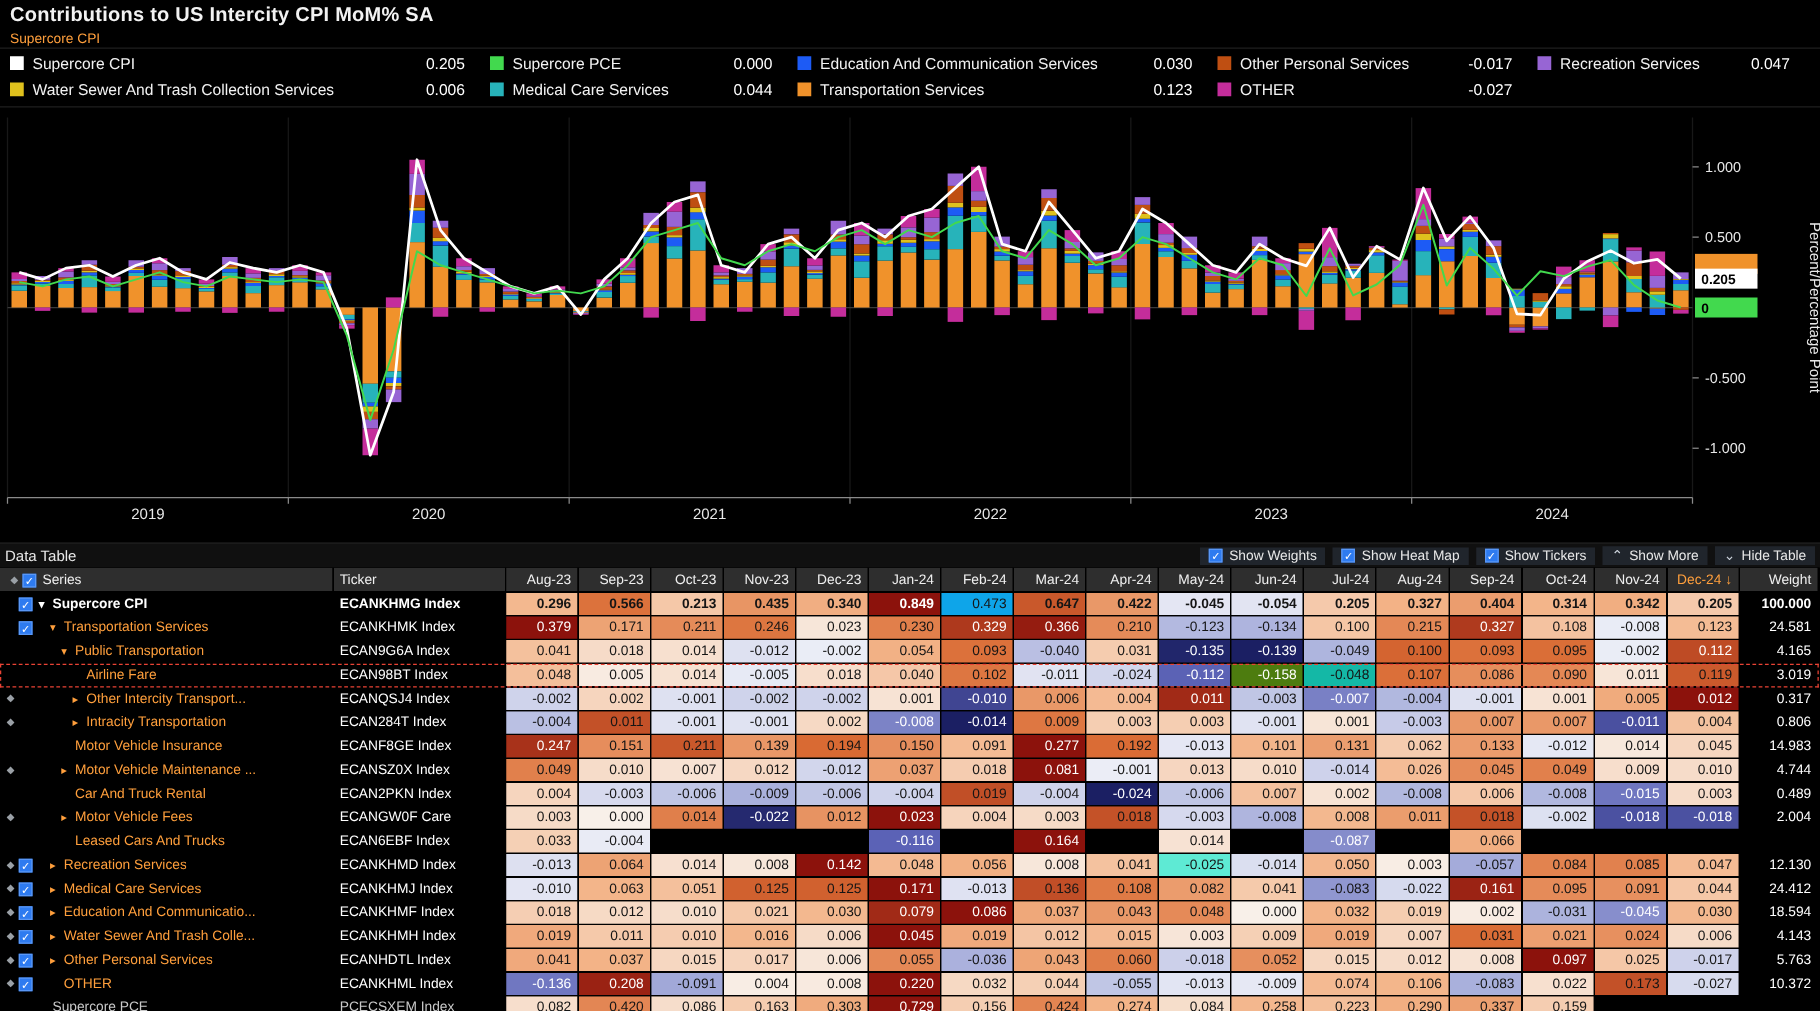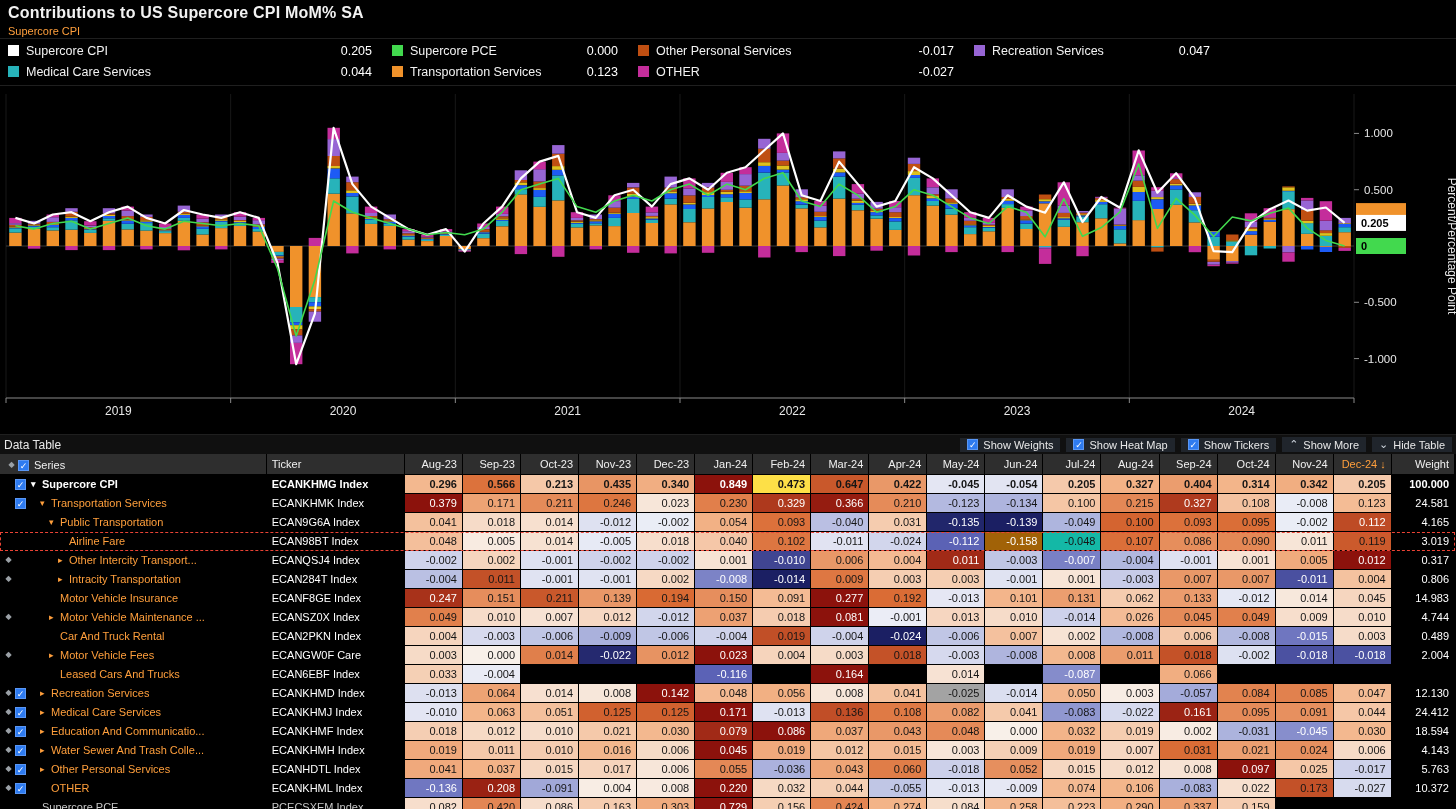--- a/index.html
+++ b/index.html
@@ -51,49 +51,59 @@
   tr.r-muted .name,tr.r-muted td.ticker{color:#c9c9c9;}
   tr.hl{outline:1px dashed #ea4335;outline-offset:-1px;}
 </style>
 </head>
 <body>
 
 <div class="app">
 
   <div class="titlebar">
     <div>
-      <div class="title">Contributions to US Supercore CPI MoM% SA</div>
+      <div class="title">Contributions to US Intercity CPI MoM% SA</div>
       <div class="subtitle">Supercore CPI</div>
     </div>
   </div>
 
   <div class="legend" id="legend">
       <div class="legend-row">
         <div class="legend-item">
           <span class="swatch" style="background: rgb(255, 255, 255);"></span>
           <span class="legend-name">Supercore CPI</span>
           <span class="legend-value">0.205</span>
         </div>
         <div class="legend-item">
           <span class="swatch" style="background: rgb(66, 217, 78);"></span>
           <span class="legend-name">Supercore PCE</span>
           <span class="legend-value">0.000</span>
         </div>
         <div class="legend-item">
+          <span class="swatch" style="background: rgb(29, 91, 245);"></span>
+          <span class="legend-name">Education And Communication Services</span>
+          <span class="legend-value">0.030</span>
+        </div>
+        <div class="legend-item">
           <span class="swatch" style="background: rgb(191, 79, 18);"></span>
           <span class="legend-name">Other Personal Services</span>
           <span class="legend-value">-0.017</span>
         </div>
         <div class="legend-item">
           <span class="swatch" style="background: rgb(151, 101, 212);"></span>
           <span class="legend-name">Recreation Services</span>
           <span class="legend-value">0.047</span>
         </div>
       </div>
       <div class="legend-row">
+        <div class="legend-item">
+          <span class="swatch" style="background: rgb(223, 193, 29);"></span>
+          <span class="legend-name">Water Sewer And Trash Collection Services</span>
+          <span class="legend-value">0.006</span>
+        </div>
         <div class="legend-item">
           <span class="swatch" style="background: rgb(39, 179, 186);"></span>
           <span class="legend-name">Medical Care Services</span>
           <span class="legend-value">0.044</span>
         </div>
         <div class="legend-item">
           <span class="swatch" style="background: rgb(240, 146, 43);"></span>
           <span class="legend-name">Transportation Services</span>
           <span class="legend-value">0.123</span>
         </div>
@@ -745,21 +755,21 @@
                 <span class="name">Supercore CPI</span>
               </span>
             </td>
             <td class="ticker">ECANKHMG Index</td>
             <td class="num" style="background: rgb(243, 184, 143); color: rgb(21, 21, 21); font-weight: 700;">0.296</td>
             <td class="num" style="background: rgb(220, 114, 60); color: rgb(21, 21, 21); font-weight: 700;">0.566</td>
             <td class="num" style="background: rgb(245, 200, 168); color: rgb(21, 21, 21); font-weight: 700;">0.213</td>
             <td class="num" style="background: rgb(232, 149, 100); color: rgb(21, 21, 21); font-weight: 700;">0.435</td>
             <td class="num" style="background: rgb(241, 174, 130); color: rgb(21, 21, 21); font-weight: 700;">0.340</td>
             <td class="num" style="background: rgb(140, 18, 12); color: rgb(255, 255, 255); font-weight: 700;">0.849</td>
-            <td class="num" style="background: #fde047; color: rgb(21, 21, 21); font-weight: 700;">0.473</td>
+            <td class="num" style="background: #0ea5e9; color: rgb(21, 21, 21); font-weight: 400;">0.473</td>
             <td class="num" style="background: rgb(201, 88, 43); color: rgb(21, 21, 21); font-weight: 700;">0.647</td>
             <td class="num" style="background: rgb(233, 152, 104); color: rgb(21, 21, 21); font-weight: 700;">0.422</td>
             <td class="num" style="background: rgb(228, 230, 243); color: rgb(21, 21, 21); font-weight: 700;">-0.045</td>
             <td class="num" style="background: rgb(226, 228, 242); color: rgb(21, 21, 21); font-weight: 700;">-0.054</td>
             <td class="num" style="background: rgb(245, 201, 171); color: rgb(21, 21, 21); font-weight: 700;">0.205</td>
             <td class="num" style="background: rgb(243, 178, 134); color: rgb(21, 21, 21); font-weight: 700;">0.327</td>
             <td class="num" style="background: rgb(235, 157, 110); color: rgb(21, 21, 21); font-weight: 700;">0.404</td>
             <td class="num" style="background: rgb(243, 181, 138); color: rgb(21, 21, 21); font-weight: 700;">0.314</td>
             <td class="num" style="background: rgb(241, 174, 129); color: rgb(21, 21, 21); font-weight: 700;">0.342</td>
             <td class="num" style="background: rgb(245, 201, 171); color: rgb(21, 21, 21); font-weight: 700;">0.205</td>
@@ -841,21 +851,21 @@
             <td class="num" style="background: rgb(244, 191, 155); color: rgb(21, 21, 21);">0.048</td>
             <td class="num" style="background: rgb(248, 235, 225); color: rgb(21, 21, 21);">0.005</td>
             <td class="num" style="background: rgb(247, 226, 210); color: rgb(21, 21, 21);">0.014</td>
             <td class="num" style="background: rgb(231, 234, 245); color: rgb(21, 21, 21);">-0.005</td>
             <td class="num" style="background: rgb(247, 222, 204); color: rgb(21, 21, 21);">0.018</td>
             <td class="num" style="background: rgb(245, 199, 168); color: rgb(21, 21, 21);">0.040</td>
             <td class="num" style="background: rgb(221, 118, 65); color: rgb(21, 21, 21);">0.102</td>
             <td class="num" style="background: rgb(225, 227, 242); color: rgb(21, 21, 21);">-0.011</td>
             <td class="num" style="background: rgb(210, 214, 236); color: rgb(21, 21, 21);">-0.024</td>
             <td class="num" style="background: rgb(91, 98, 181); color: rgb(255, 255, 255);">-0.112</td>
-            <td class="num" style="background: #a16207; color: rgb(255, 255, 255);">-0.158</td>
+            <td class="num" style="background: #4d7c0f; color: rgb(255, 255, 255);">-0.158</td>
             <td class="num" style="background: #14b8a6; color: rgb(21, 21, 21);">-0.048</td>
             <td class="num" style="background: rgb(219, 111, 57); color: rgb(21, 21, 21);">0.107</td>
             <td class="num" style="background: rgb(230, 142, 92); color: rgb(21, 21, 21);">0.086</td>
             <td class="num" style="background: rgb(228, 136, 85); color: rgb(21, 21, 21);">0.090</td>
             <td class="num" style="background: rgb(247, 229, 215); color: rgb(21, 21, 21);">0.011</td>
             <td class="num" style="background: rgb(203, 90, 44); color: rgb(21, 21, 21);">0.119</td>
             <td class="weight">3.019</td>
           </tr>
           <tr class="r-orange">
             <td class="series">
@@ -1082,21 +1092,21 @@
             <td class="ticker">ECANKHMD Index</td>
             <td class="num" style="background: rgb(221, 224, 240); color: rgb(21, 21, 21);">-0.013</td>
             <td class="num" style="background: rgb(237, 163, 116); color: rgb(21, 21, 21);">0.064</td>
             <td class="num" style="background: rgb(247, 224, 208); color: rgb(21, 21, 21);">0.014</td>
             <td class="num" style="background: rgb(247, 231, 218); color: rgb(21, 21, 21);">0.008</td>
             <td class="num" style="background: rgb(140, 18, 12); color: rgb(255, 255, 255);">0.142</td>
             <td class="num" style="background: rgb(244, 186, 146); color: rgb(21, 21, 21);">0.048</td>
             <td class="num" style="background: rgb(242, 176, 131); color: rgb(21, 21, 21);">0.056</td>
             <td class="num" style="background: rgb(247, 231, 218); color: rgb(21, 21, 21);">0.008</td>
             <td class="num" style="background: rgb(244, 194, 159); color: rgb(21, 21, 21);">0.041</td>
-            <td class="num" style="background: #a3a3a3; color: rgb(21, 21, 21);">-0.025</td>
+            <td class="num" style="background: #5eead4; color: rgb(21, 21, 21);">-0.025</td>
             <td class="num" style="background: rgb(219, 223, 240); color: rgb(21, 21, 21);">-0.014</td>
             <td class="num" style="background: rgb(243, 183, 142); color: rgb(21, 21, 21);">0.050</td>
             <td class="num" style="background: rgb(248, 237, 228); color: rgb(21, 21, 21);">0.003</td>
             <td class="num" style="background: rgb(164, 171, 218); color: rgb(21, 21, 21);">-0.057</td>
             <td class="num" style="background: rgb(226, 131, 79); color: rgb(21, 21, 21);">0.084</td>
             <td class="num" style="background: rgb(225, 129, 78); color: rgb(21, 21, 21);">0.085</td>
             <td class="num" style="background: rgb(244, 187, 148); color: rgb(21, 21, 21);">0.047</td>
             <td class="weight">12.130</td>
           </tr>
           <tr class="r-orange">

